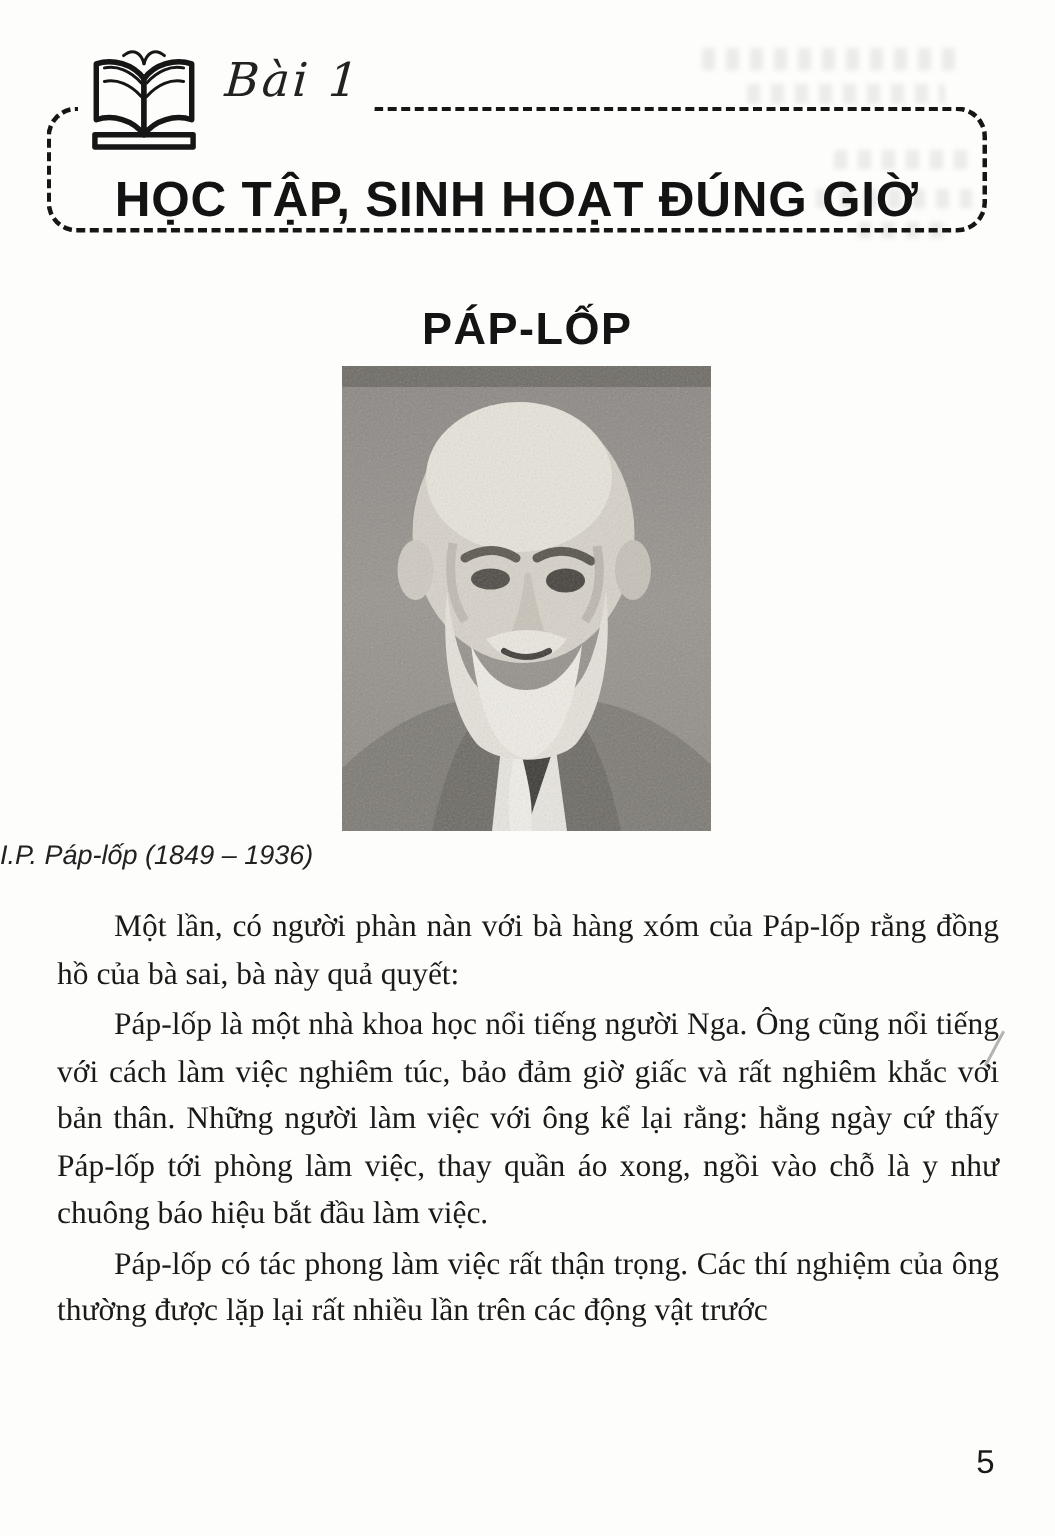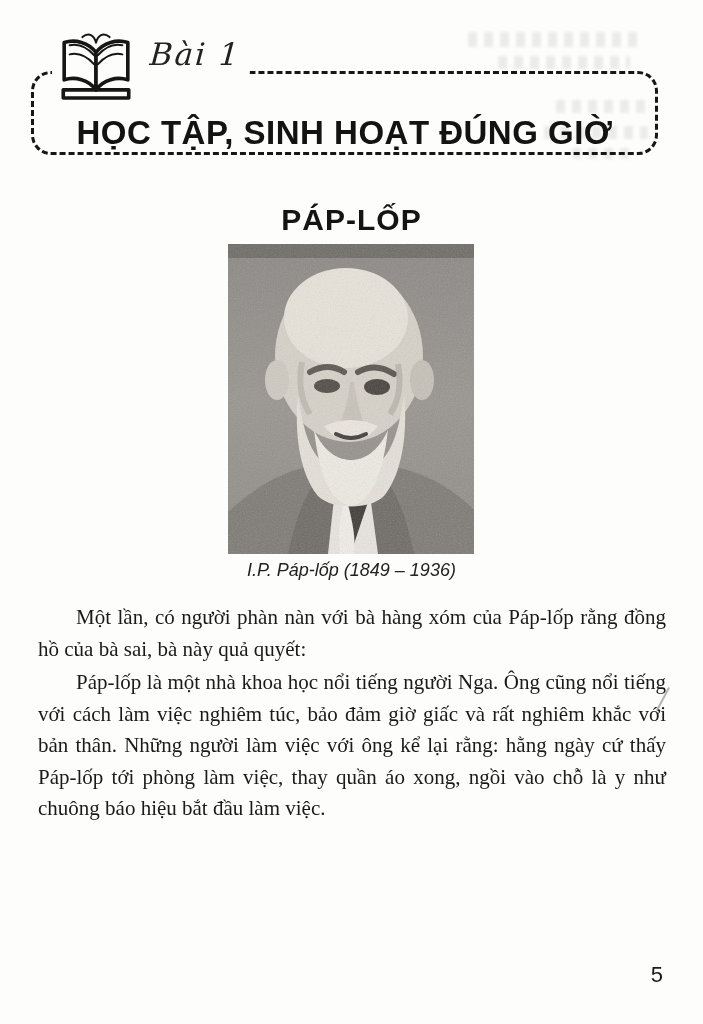--- a/index.html
+++ b/index.html
@@ -41,21 +41,21 @@
     text-align:center;
     font-family:"Liberation Sans", sans-serif;font-weight:bold;
     font-size:30px;letter-spacing:1px;color:#141414;
   }
   .photo-frame{
     position:absolute;left:228px;top:244px;width:246px;height:310px;
     overflow:hidden;
   }
   .photo-frame svg{display:block;width:100%;height:100%;}
   .photo-caption{
-    position:absolute;left:0;top:560px;width:703px;text-align:center;
+    position:absolute;left:0;top:560px;width:703px;text-align:left;
     font-family:"Liberation Sans", sans-serif;font-style:italic;
     font-size:18px;color:#222;
   }
   .body-text{
     position:absolute;left:38px;top:602px;width:628px;
     font-size:21px;line-height:31.5px;text-align:justify;
   }
   .body-text p{margin:0 0 2px 0;text-indent:38px;}
   .page-number{
     position:absolute;right:40px;top:962px;
@@ -170,17 +170,18 @@
 
       <rect x="0" y="0" width="246" height="310" filter="url(#grain)" opacity=".5"></rect>
     </svg>
   </div>
 
   <div class="photo-caption">I.P. Páp-lốp (1849 – 1936)</div>
 
   <div class="body-text">
     <p>Một lần, có người phàn nàn với bà hàng xóm của Páp-lốp rằng đồng hồ của bà sai, bà này quả quyết:</p>
     <p>Páp-lốp là một nhà khoa học nổi tiếng người Nga. Ông cũng nổi tiếng với cách làm việc nghiêm túc, bảo đảm giờ giấc và rất nghiêm khắc với bản thân. Những người làm việc với ông kể lại rằng: hằng ngày cứ thấy Páp-lốp tới phòng làm việc, thay quần áo xong, ngồi vào chỗ là y như chuông báo hiệu bắt đầu làm việc.</p>
+    <p>Páp-lốp có tác phong làm việc rất thận trọng. Các thí nghiệm của ông thường được lặp lại rất nhiều lần trên các động vật trước</p>
   </div>
 
   <div class="page-number">5</div>
 
 </div>
 
 </body></html>

